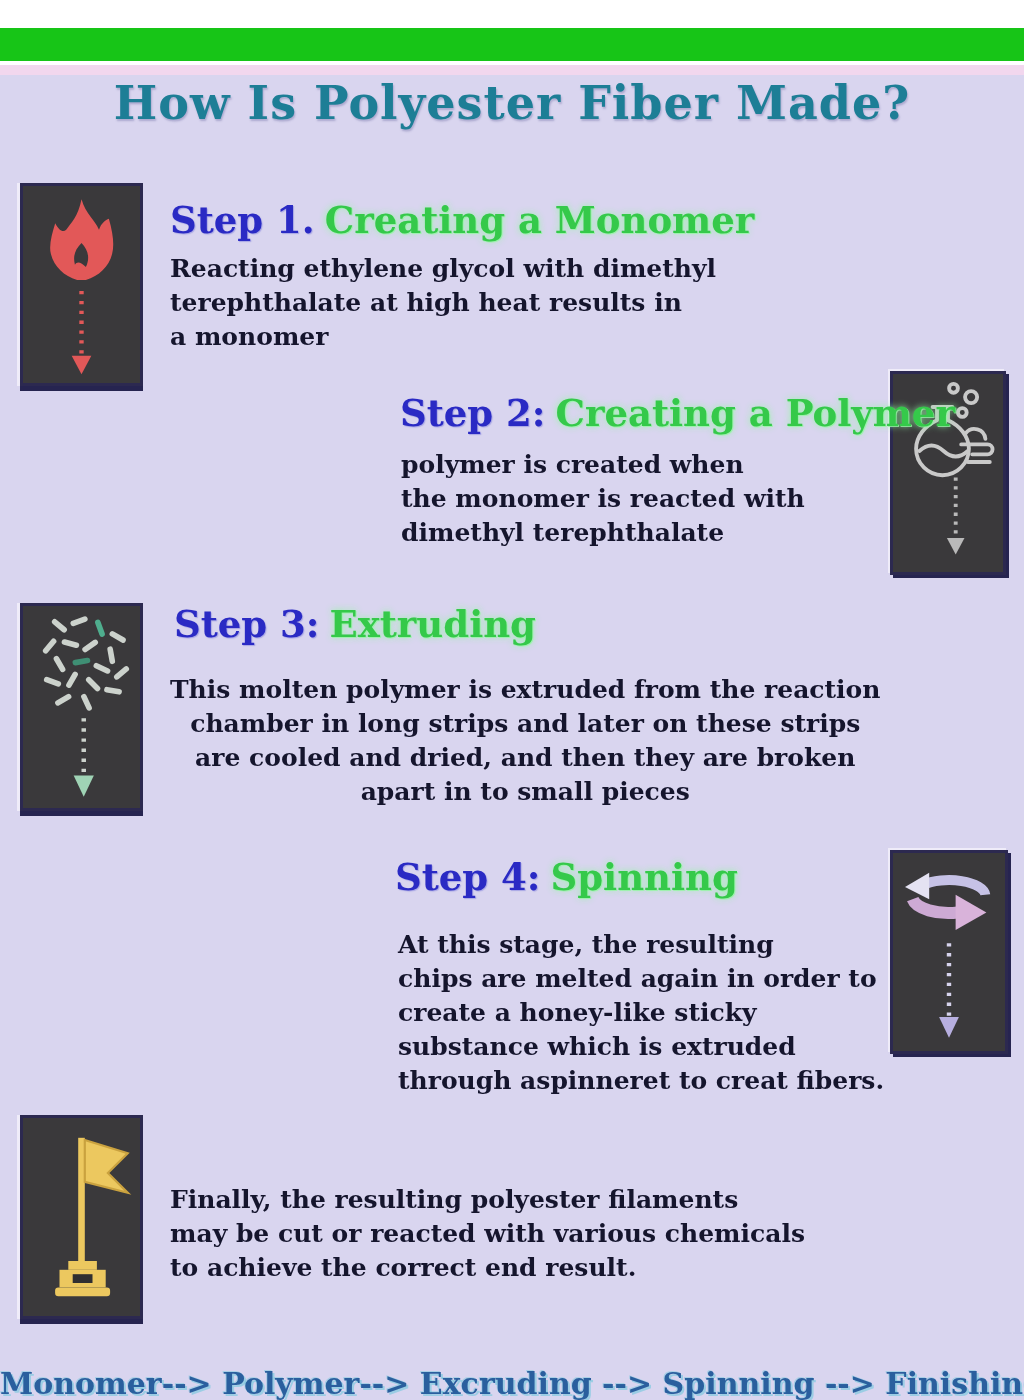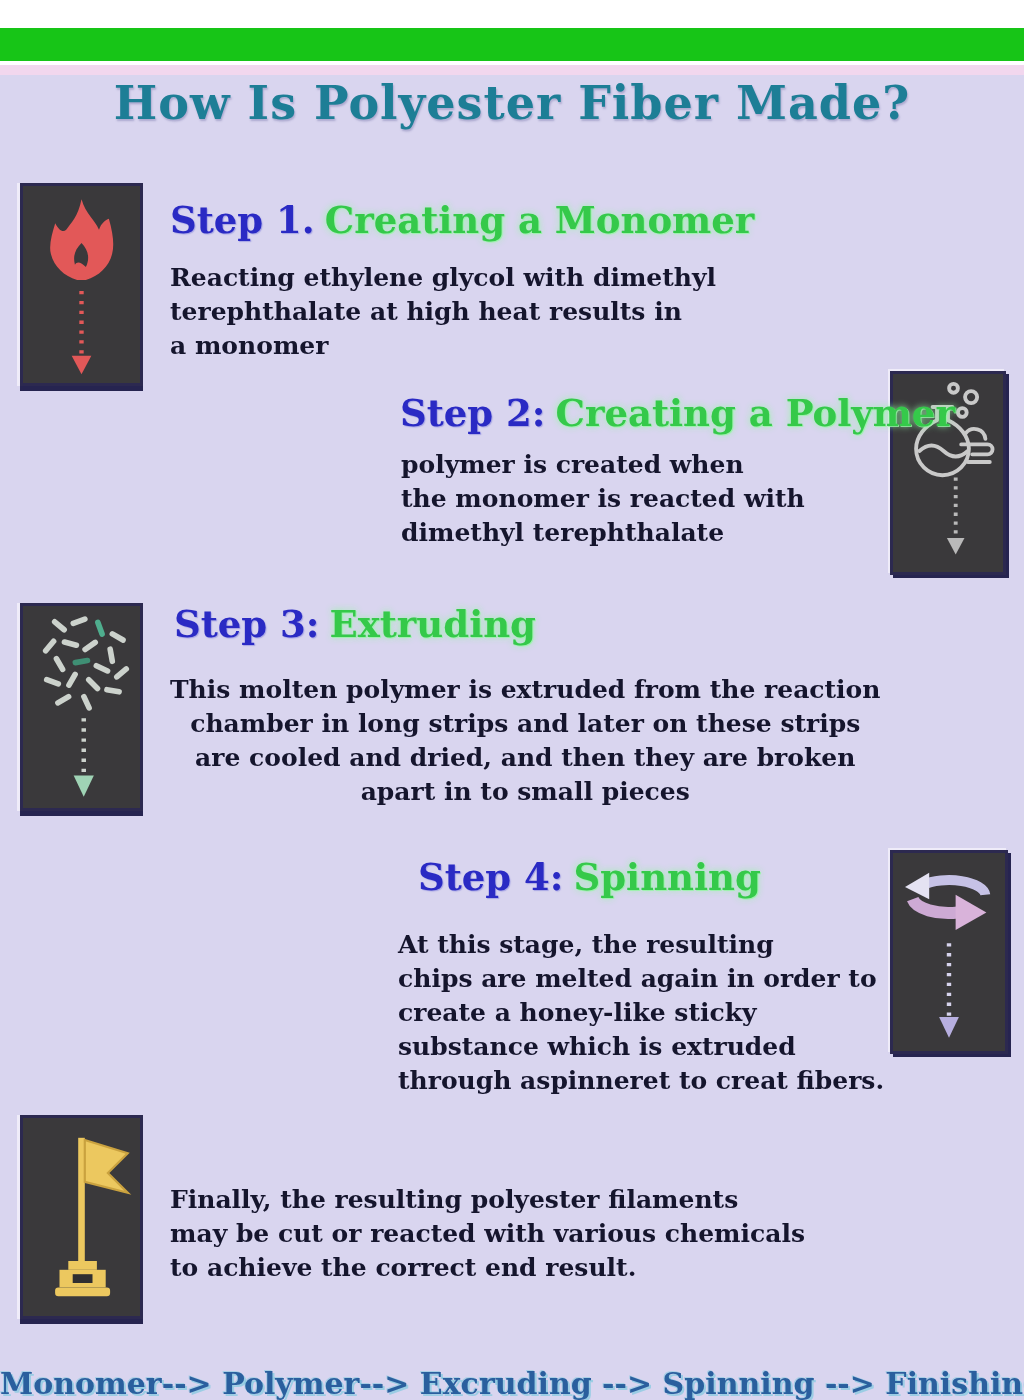--- a/index.html
+++ b/index.html
@@ -64,21 +64,21 @@
       <path fill="#3a393b" d="M50 52 C56 58 58 66 54 74 C50 70 46 68 44 72 C42 64 44 58 50 52 Z"></path>
       <g>
         <line x1="50" y1="96" x2="50" y2="156" stroke="#e25858" stroke-width="4" stroke-dasharray="3 6"></line>
         <polygon points="41,155 59,155 50,172" fill="#e25858"></polygon>
       </g>
     </svg>
   </div>
   <div class="step-heading" style="left:170px; top:170px;">
     <span class="step-label">Step 1.</span><span class="step-name">Creating a Monomer</span>
   </div>
-  <div class="step-body" style="left:170px; top:233px;">Reacting ethylene glycol with dimethyl
+  <div class="step-body" style="left:170px; top:224px;">Reacting ethylene glycol with dimethyl
 terephthalate at high heat results in
 a monomer</div>
 
   <div class="icon-box right" style="left:890px; top:343px; width:116px; height:204px;">
     <svg viewBox="0 0 100 180">
       <g fill="none" stroke="#c9c9c9" stroke-width="3.5" stroke-linecap="round" stroke-linejoin="round">
         <line x1="36" y1="30" x2="54" y2="30"></line>
         <path d="M40 31 v11 c-11 5 -19 15 -19 26 a24 24 0 0 0 48 0 c0 -11 -8 -21 -19 -26 v-11"></path>
         <path d="M24 70 q 11 -10 22 0 t 22 0"></path>
         <circle cx="55" cy="13" r="4"></circle>
@@ -142,21 +142,21 @@
       <path d="M83 38 A33 14 0 0 0 26 29" fill="none" stroke="#c6c2e6" stroke-width="9"></path>
       <polygon points="10,31 32,18 32,42" fill="#e4e2f2"></polygon>
       <path d="M17 42 A33 15 0 0 0 58 54" fill="none" stroke="#cdaad4" stroke-width="11"></path>
       <polygon points="56,38 56,70 84,54" fill="#d9b3da"></polygon>
       <g>
         <line x1="50" y1="82" x2="50" y2="150" stroke="#d5d2ec" stroke-width="4" stroke-dasharray="3 6"></line>
         <polygon points="41,149 59,149 50,168" fill="#b7afe0"></polygon>
       </g>
     </svg>
   </div>
-  <div class="step-heading" style="left:418px; top:827px;">
+  <div class="step-heading" style="left:395px; top:827px;">
     <span class="step-label">Step 4:</span><span class="step-name">Spinning</span>
   </div>
   <div class="step-body" style="left:398px; top:900px;">At this stage, the resulting
 chips are melted again in order to
 create a honey-like sticky
 substance which is extruded
 through aspinneret to creat fibers.</div>
 
   <div class="icon-box left" style="left:20px; top:1087px; width:123px; height:204px;">
     <svg viewBox="0 0 100 180">

